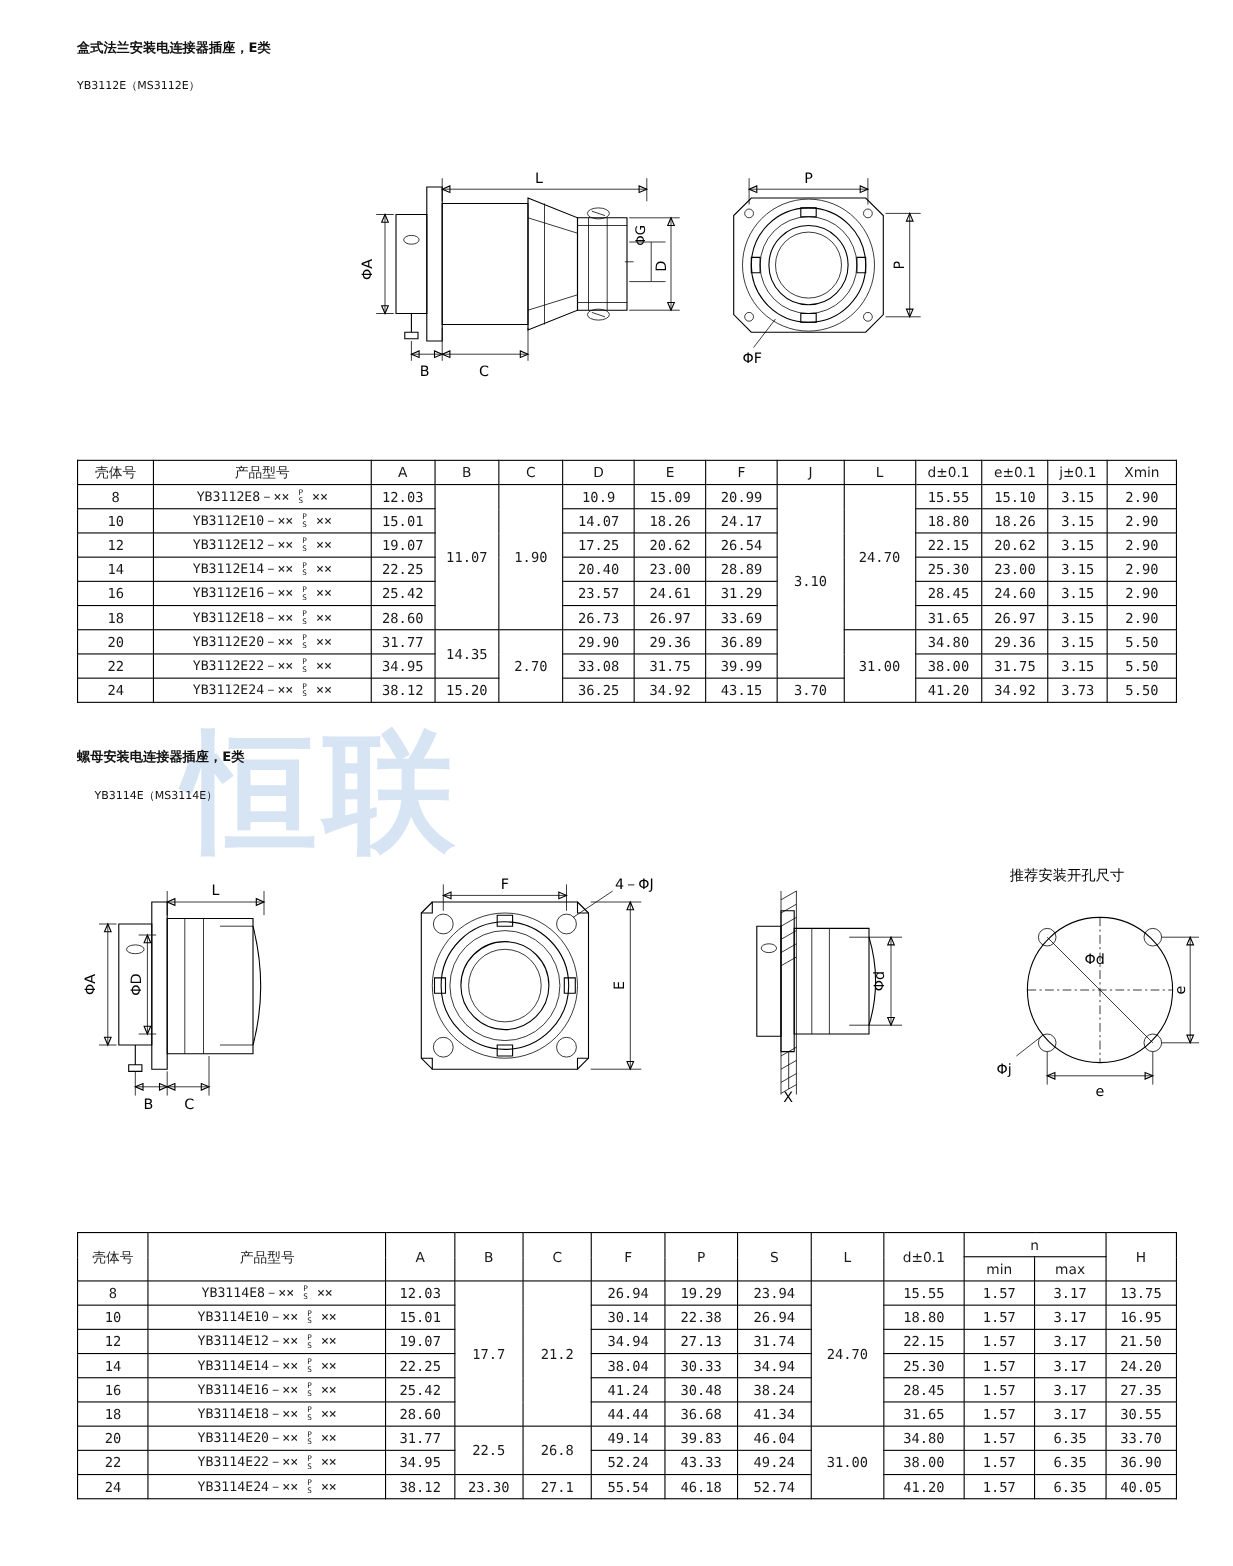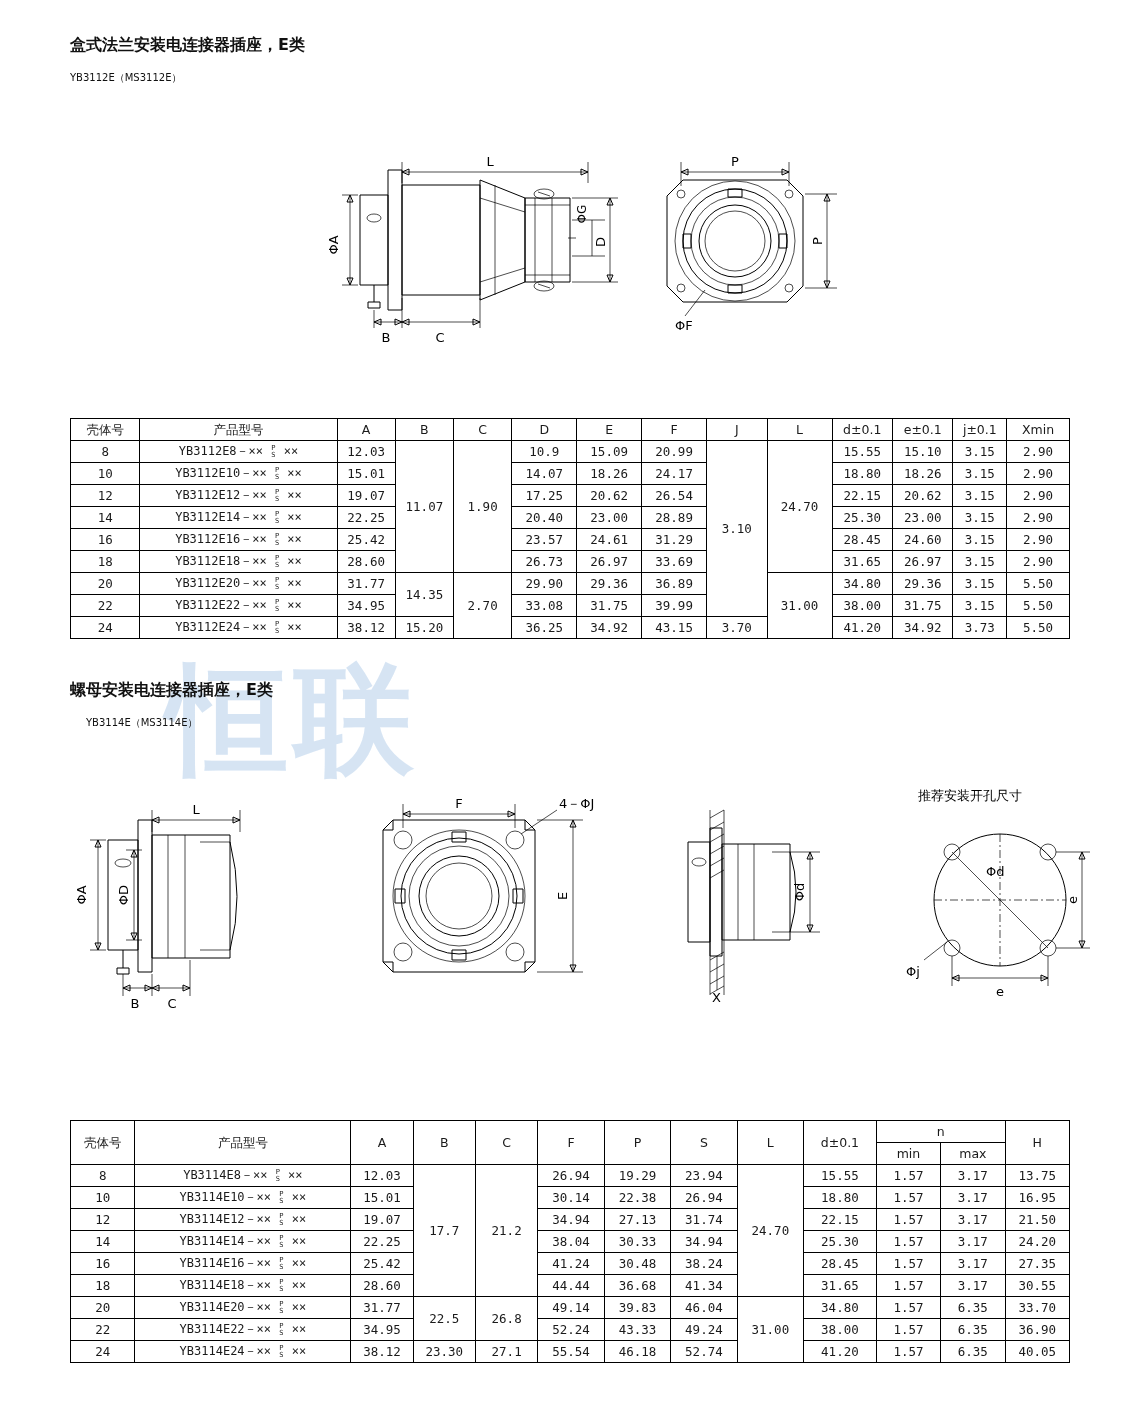--- a/index.html
+++ b/index.html
@@ -32,21 +32,21 @@
     z-index:0;
   }
   .topstrip {
     position:absolute; left:0; top:0; width:1121px; height:8px;
     background:#ffffff;
   }
 
   
   .sec-title {
     position:absolute;
-    font-size:16px;
+    font-size:12px;
     font-weight:bold;
     color:#111;
     font-family:"DejaVu Sans", sans-serif;
     white-space:nowrap;
     z-index:3;
   }
   .sec-sub {
     position:absolute;
     font-size:10px;
     color:#111;

